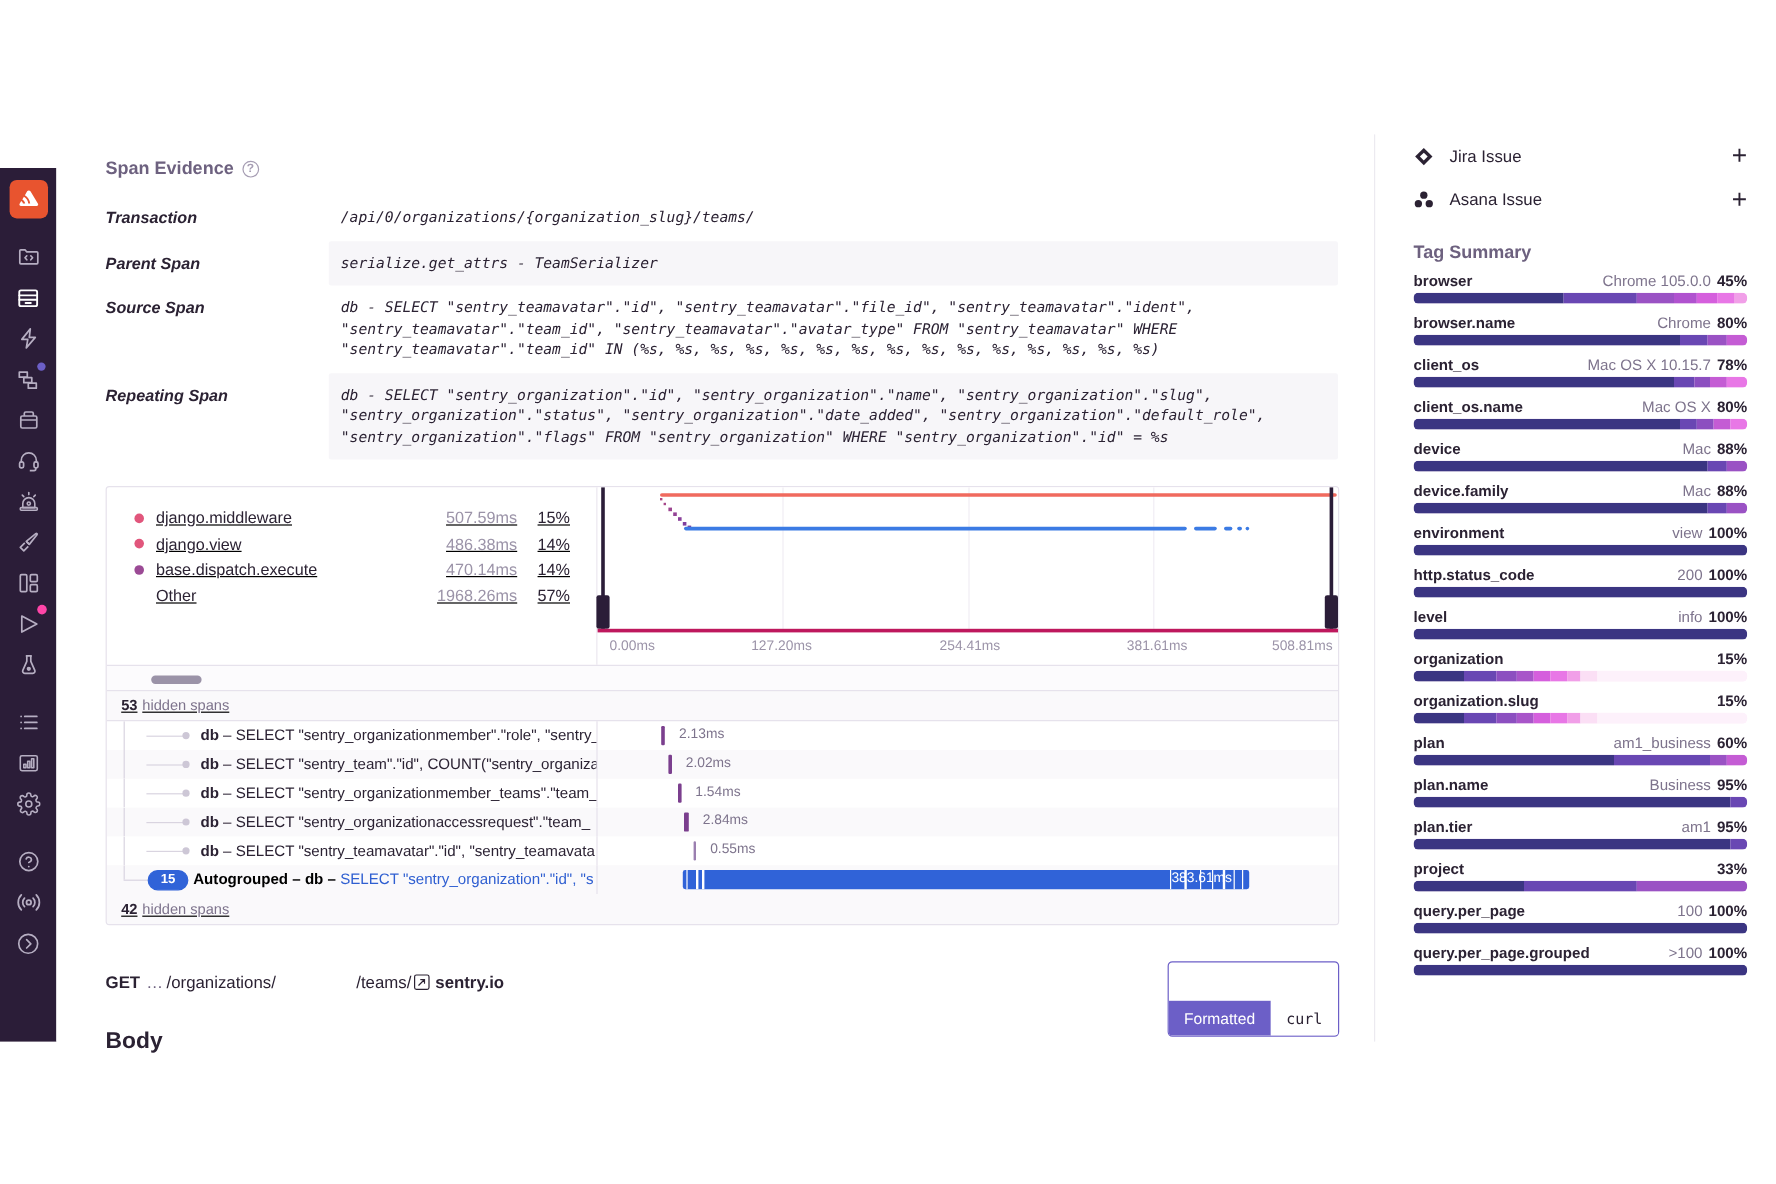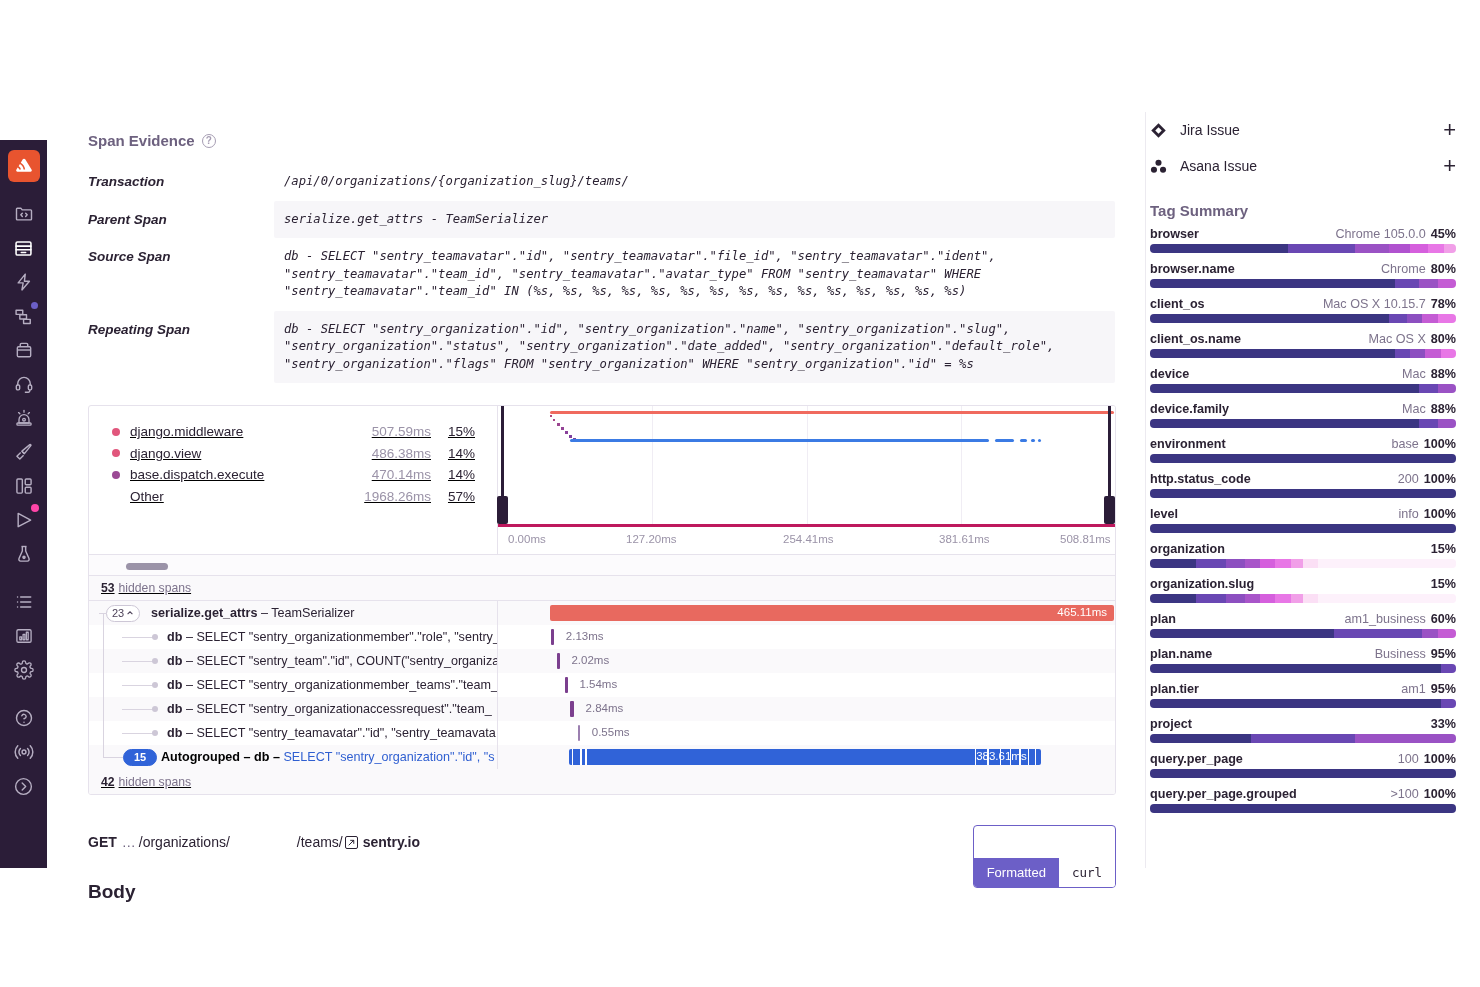--- a/index.html
+++ b/index.html
@@ -187,21 +187,21 @@
   .seg button.mono { font-family:"DejaVu Sans Mono", monospace; font-size:12.5px; }
 
   .body-head {
     margin: 22px 0 0 41px; font-size: 19px; font-weight:700; color:#2b2233;
   }
 
   
   .rpanel {
     position:absolute; left: 1145px; top: 112px; width: 328px; height: 756px;
     background:#fff; border-left: 1px solid #eceaf0;
-    padding: 0 17px 0 4px; overflow:hidden;
+    padding: 0 17px 0 32px; overflow:hidden;
   }
   .issue-row {
     display:flex; align-items:center; height: 36px; margin-top: 0;
   }
   .issue-row .ic { width:22px; flex:none; display:flex; align-items:center; }
   .issue-row .nm { font-size:14px; color:#2b2233; margin-left:8px; flex:1; }
   .plus {
     font-size:22px; color:#2b2233; line-height:18px; cursor:pointer; font-weight:300;
   }
   .tag-head {
@@ -479,39 +479,20 @@
 
       <div class="wf-dragbar">
         <div class="drag-pill"></div>
       </div>
 
       <div class="hidden-spans">
         <b>53</b>
         <span>hidden spans</span>
       </div>
 
-      <div class="span-row shade">
-        <div class="span-left">
-          <div class="tree-v" style="height:12px;top:12px;"></div>
-          <div class="tree-h" style="left:10px;width:7px;"></div>
-          <div class="chip" style="left:17px;">
-            <span>23</span>
-            <svg width="8" height="8" viewBox="0 0 10 10">
-                <polyline points="2,6.5 5,3.5 8,6.5" fill="none" stroke="#4d4259" stroke-width="1.3"></polyline>
-              </svg>
-          </div>
-          <div class="span-label" style="left:62px;">
-            <b>serialize.get_attrs</b><span> – </span><span>TeamSerializer</span>
-          </div>
-        </div>
-        <div class="span-right">
-          <div class="bar" style="left:8.5%;width:91.3%;background:#e8695f;"></div>
-          <div class="bar-dur inside" style="right:8px;">465.11ms</div>
-        </div>
-      </div>
 
       <div class="span-row">
         <div class="span-left">
           <div class="tree-v"></div>
           <div class="tree-h" style="left:33px;width:31px;"></div>
           <div class="node-dot" style="left:63px;"></div>
           <div class="span-label" style="left:78px;">
             <b>db</b><span> – </span><span>SELECT "sentry_organizationmember"."role", "sentry_</span>
           </div>
         </div>
@@ -742,21 +723,21 @@
           </div>
           <div class="tag-bar">
             <div class="tag-seg" style="width: 88%; background: rgb(59, 53, 130);"></div>
             <div class="tag-seg" style="width: 6%; background: rgb(105, 71, 179);"></div>
             <div class="tag-seg" style="width: 6%; background: rgb(154, 82, 196);"></div>
           </div>
         </div>
         <div class="tag-row">
           <div class="tag-top">
             <span class="tag-key">environment</span>
-            <span class="tag-val">base</span>
+            <span class="tag-val">view</span>
             <span class="tag-pct">100%</span>
           </div>
           <div class="tag-bar">
             <div class="tag-seg" style="width: 100%; background: rgb(59, 53, 130);"></div>
           </div>
         </div>
         <div class="tag-row">
           <div class="tag-top">
             <span class="tag-key">http.status_code</span>
             <span class="tag-val">200</span>

